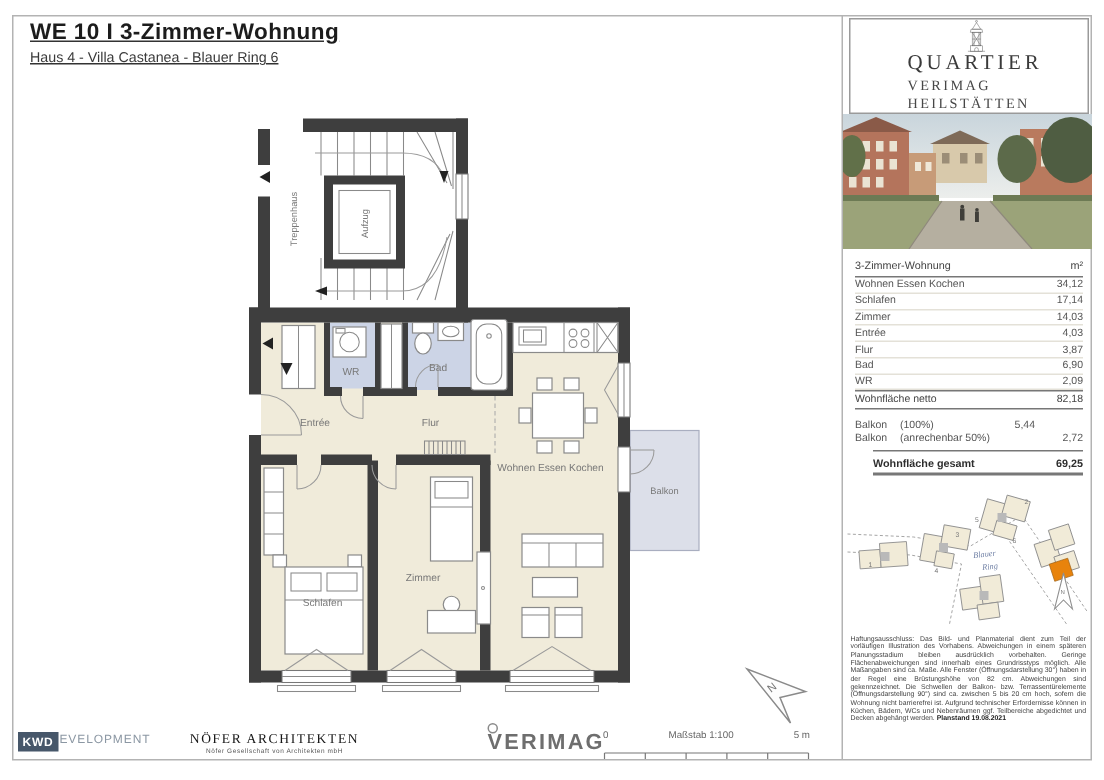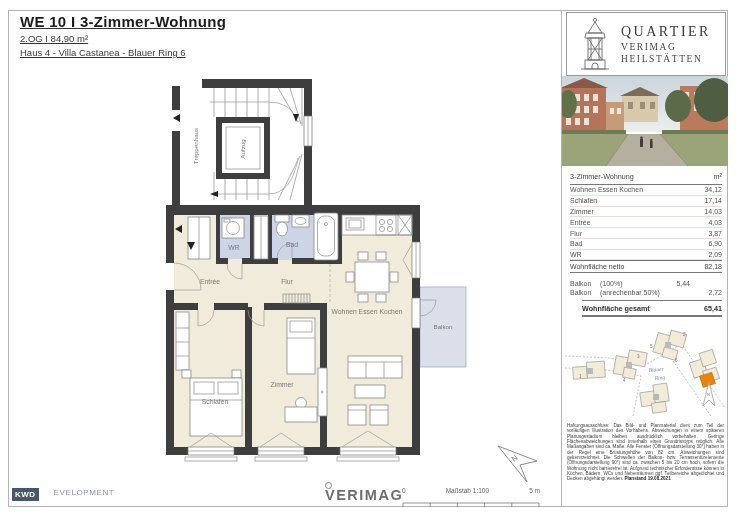--- a/index.html
+++ b/index.html
@@ -29,21 +29,21 @@
   .sym{fill:none;stroke:var(--line);stroke-width:.7;}
   .win{fill:#ffffff;stroke:#777;stroke-width:.7;}
   .door{fill:none;stroke:#9a9a9a;stroke-width:.7;}
   .dash{fill:none;stroke:#aaa;stroke-width:.7;stroke-dasharray:3 2;}
   .plabel{font-family:"Liberation Sans",sans-serif;font-size:6.8px;fill:#787878;}
   .plabel.small{font-size:6.2px;}
   .mark{fill:#222;}
 
   
   .logo-box{left:566px;top:12px;width:158px;height:62px;border:1px solid #9a9a9a;background:#fff;
-            display:flex;align-items:center;}
+            display:flex;align-items:center;flex-direction:column;}
   .brand-text{margin-left:8px;}
   .brand-text .q1{font-family:"Liberation Serif",serif;font-size:14px;letter-spacing:2.5px;color:#3a3a3a;}
   .brand-text .q2,.brand-text .q3{font-family:"Liberation Serif",serif;font-size:9.5px;letter-spacing:1.6px;color:#474747;margin-top:2px;}
   .photo{left:562px;top:76px;width:166px;height:90px;}
 
   .area-table{left:570px;top:171px;width:152px;}
   .t-head{display:flex;justify-content:space-between;font-size:7.2px;color:#444;
           border-bottom:1px solid #777;padding:1px 0 3px 0;gap:32px;}
   .trow{display:flex;justify-content:space-between;font-size:7px;color:#555;
         padding:1.4px 0;border-bottom:.5px solid #e4e1d8;}
@@ -62,41 +62,40 @@
   .road{fill:none;stroke:#9b9b9b;stroke-width:.6;stroke-dasharray:2 1.6;}
   .snum{font-size:4.5px;fill:#777;}
   .street{font-family:"Liberation Serif",serif;font-style:italic;font-size:5.5px;fill:var(--street_label);}
 
   .disclaimer{left:567px;top:423px;width:157px;font-size:4.6px;line-height:1.16;color:#3f3f3f;text-align:justify;}
   .disclaimer strong{color:#1e1e1e;}
 
   
   .kwd{left:12px;top:488px;display:flex;align-items:flex-start;}
   .kwd-box{background:var(--kwd_blue);color:#fff;font-weight:bold;font-size:8px;padding:2px 3px;letter-spacing:.5px;}
-  .kwd-rest{color:#8b97a3;font-size:8px;letter-spacing:.6px;margin-left:15px;}
+  .kwd-rest{color:#8b97a3;font-size:8px;letter-spacing:.6px;margin-left:1px;}
   .noefer{left:122px;top:487px;width:122px;text-align:center;}
   .noefer .nt{font-family:"Liberation Serif",serif;font-size:9px;letter-spacing:1.1px;color:#161616;}
   .noefer .ns{font-size:4.3px;letter-spacing:.4px;color:#555;margin-top:1px;}
   .verimag{left:289px;top:486px;}
   .verimag .vtxt{font-size:14.5px;letter-spacing:1.5px;color:#6e6e6e;font-weight:bold;margin-left:36px;}
   .verimag .ring{position:absolute;left:36px;top:-4px;width:5px;height:5px;border:1.2px solid #8a8a8a;border-radius:50%;}
   .scalebar{left:402px;top:487px;width:138px;}
   .scalebar .lbls{display:flex;justify-content:space-between;font-size:6.5px;color:#666;}
   .north-main{left:494px;top:438px;}
 </style>
 </head>
 <body>
 
 <div class="page">
   <div class="abs border-outer"></div>
   <div class="abs vdivider"></div>
 
   <div class="abs hdr">
     <div class="title">WE 10 I 3-Zimmer-Wohnung</div>
-    <div class="sub">2.OG I 84,90 m²</div>
     <div class="addr">Haus 4 - Villa Castanea - Blauer Ring 6</div>
   </div>
 
   <svg class="abs plan" width="330" height="392" viewBox="0 0 330 392">
 
     <rect class="floor" x="14" y="139" width="238" height="232"></rect>
     <rect class="wet" x="58" y="139" width="34" height="44"></rect>
     <rect class="wet" x="110" y="139" width="70" height="45"></rect>
 
     <rect class="balc" x="260" y="211" width="46" height="80"></rect>
@@ -400,21 +399,21 @@
         <span class="val"></span>
     </div>
     <div class="brow">
       <span>Balkon</span>
         <span>(anrechenbar 50%)</span>
       <span class="mid"></span>
         <span class="val">2,72</span>
     </div>
     <div class="t-gesamt">
       <span>Wohnfläche gesamt</span>
-        <span>65,41</span>
+        <span>69,25</span>
     </div>
   </div>
 
   <svg class="abs siteplan" width="164" height="100" viewBox="0 0 164 100">
     <path class="road" d="M2,36 L46,38 L84,44 L118,24"></path>
     <path class="road" d="M2,48 L44,50 L78,56 L70,96"></path>
     <path class="road" d="M120,26 L162,88"></path>
     <path class="road" d="M108,38 L148,96"></path>
     <g class="bld" transform="rotate(-4 28 52)">
       <rect x="10" y="46" width="14" height="12"></rect>
@@ -461,20 +460,24 @@
 
   <div class="abs disclaimer">
     <span>Haftungsausschluss: Das Bild- und Planmaterial dient zum Teil der vorläufigen Illustration des Vorhabens. Abweichungen in einem späteren Planungsstadium bleiben ausdrücklich vorbehalten. Geringe Flächenabweichungen sind innerhalb eines Grundrisstyps möglich. Alle Maßangaben sind ca. Maße. Alle Fenster (Öffnungsdarstellung 30°) haben in der Regel eine Brüstungshöhe von 82 cm. Abweichungen sind gekennzeichnet. Die Schwellen der Balkon- bzw. Terrassentürelemente (Öffnungsdarstellung 90°) sind ca. zwischen 5 bis 20 cm hoch, sofern die Wohnung nicht barrierefrei ist. Aufgrund technischer Erfordernisse können in Küchen, Bädern, WCs und Nebenräumen ggf. Teilbereiche abgedichtet und Decken abgehängt werden.</span>
     <strong>Planstand 19.08.2021</strong>
   </div>
 
   <div class="abs kwd">
     <span class="kwd-box">KWD</span>
     <span class="kwd-rest">EVELOPMENT</span>
   </div>
+  <div class="abs noefer">
+    <div class="nt">NÖFER ARCHITEKTEN</div>
+    <div class="ns">Nöfer Gesellschaft von Architekten mbH</div>
+  </div>
   <div class="abs verimag">
     <div class="ring"></div>
     <span class="vtxt">VERIMAG</span>
   </div>
   <svg class="abs north-main" width="48" height="52" viewBox="0 0 48 52">
     <polygon points="4,8 43,23 26,27 33,44" fill="#fdfdfd" stroke="#8a8a8a" stroke-width="1"></polygon>
     <text x="20" y="24" transform="rotate(-38 20 24)" font-size="7.5" fill="#777">N</text>
   </svg>
   <div class="abs scalebar">
     <div class="lbls">

